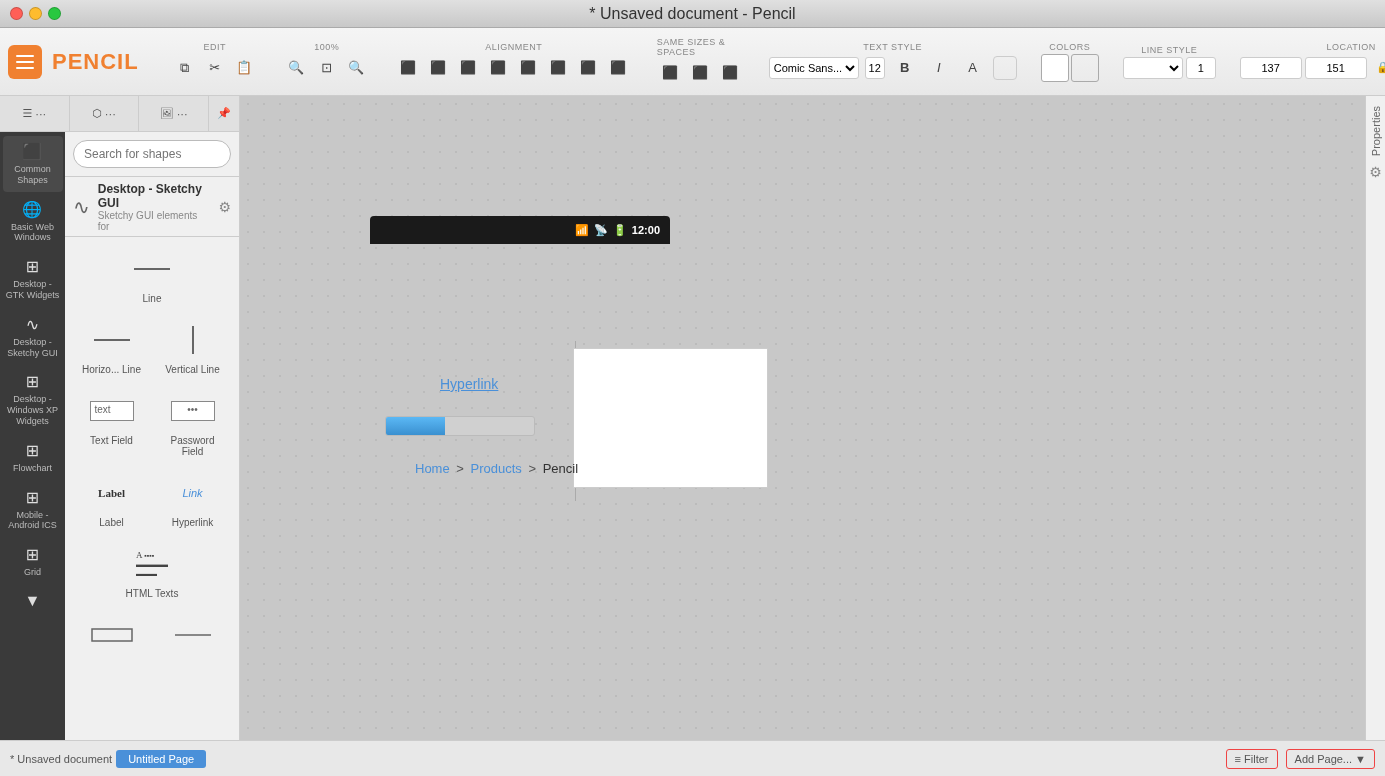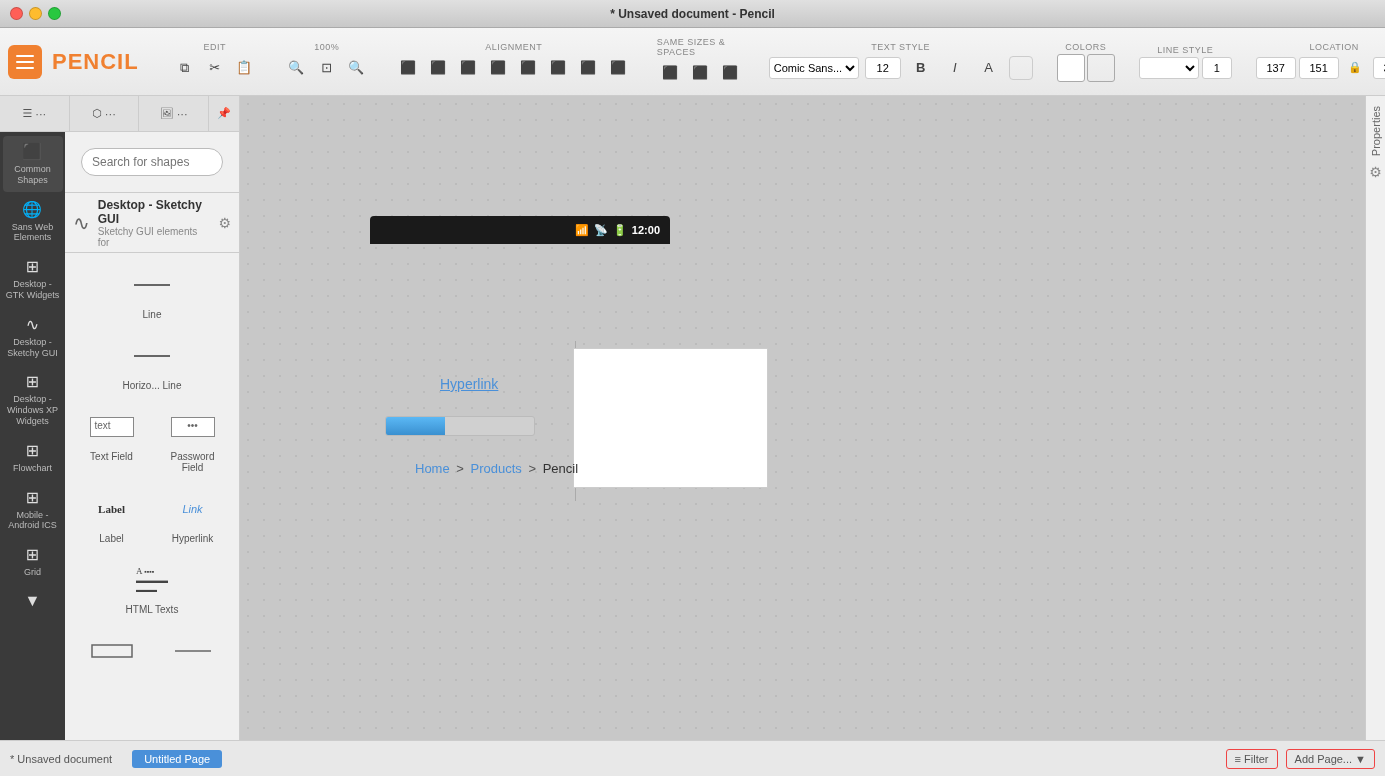--- a/index.html
+++ b/index.html
@@ -23,23 +23,23 @@
     }
     .tb-btn {
       width: 13px; height: 13px;
       border-radius: 50%;
       border: 1px solid rgba(0,0,0,0.2);
     }
     .tb-btn.close { background: #ff5f57; }
     .tb-btn.minimize { background: #febc2e; }
     .tb-btn.maximize { background: #28c840; }
     .title-bar-text {
-      font-size: 12px;
+      font-size: 16px;
       color: #333;
-      font-weight: 700;
+      font-weight: 400;
     }
 
     
     .main-toolbar {
       height: 68px;
       background: linear-gradient(to bottom, #f5f5f5, #e8e8e8);
       border-bottom: 1px solid #ccc;
       display: flex;
       align-items: center;
       padding: 0 8px;
@@ -95,38 +95,38 @@
       font-size: 13px;
       color: #444;
     }
     .toolbar-divider {
       width: 1px;
       height: 40px;
       background: #ccc;
       margin: 0 4px;
     }
     .toolbar-input {
-      width: 40px;
+      width: 62px;
       height: 22px;
       border: 1px solid #ccc;
       border-radius: 3px;
       text-align: center;
       font-size: 11px;
       background: white;
     }
     .toolbar-combo {
       width: 90px;
       height: 22px;
       border: 1px solid #ccc;
       border-radius: 3px;
       font-size: 11px;
       background: white;
     }
     .toolbar-font-size {
-      width: 36px;
+      width: 20px;
       height: 22px;
       border: 1px solid #ccc;
       border-radius: 3px;
       text-align: center;
       font-size: 11px;
       background: white;
     }
     .color-box {
       width: 28px; height: 28px;
       border: 1px solid #aaa;
@@ -177,21 +177,21 @@
       background: transparent;
       border-top: none;
       border-bottom: none;
       border-left: none;
     }
     .left-icon-bar-btn:last-child { border-right: none; }
     .left-icon-bar-btn.pin { flex: 0 0 30px; }
 
     
     .search-container {
-      padding: 16px;
+      padding: 8px;
       border-bottom: 1px solid #ccc;
     }
     .search-input {
       width: 100%;
       height: 28px;
       border: 1px solid #bbb;
       border-radius: 14px;
       padding: 0 10px;
       font-size: 12px;
       background: white;
@@ -326,21 +326,21 @@
     }
 
     
     .status-bar {
       height: 36px;
       background: #e8e8e8;
       border-top: 1px solid #ccc;
       display: flex;
       align-items: center;
       padding: 0 10px;
-      gap: 20px;
+      gap: 4px;
     }
     .status-tab {
       display: flex;
       align-items: center;
       gap: 4px;
       font-size: 11px;
       color: #555;
       cursor: pointer;
     }
     .status-tab-active {
@@ -633,21 +633,21 @@
 
     <div class="left-content">
 
       <div class="left-cat-nav">
         <div class="cat-item active">
           <span class="cat-item-icon">⬛</span>
           <span class="cat-item-label">Common Shapes</span>
         </div>
         <div class="cat-item">
           <span class="cat-item-icon">🌐</span>
-          <span class="cat-item-label">Sans Web Elements</span>
+          <span class="cat-item-label">Basic Web Windows</span>
         </div>
         <div class="cat-item">
           <span class="cat-item-icon">⊞</span>
           <span class="cat-item-label">Desktop - GTK Widgets</span>
         </div>
         <div class="cat-item">
           <span class="cat-item-icon">∿</span>
           <span class="cat-item-label">Desktop - Sketchy GUI</span>
         </div>
         <div class="cat-item">
@@ -700,20 +700,28 @@
           </div>
 
           <div class="shapes-row">
             <div class="shape-item">
               <div class="shape-item-icon">
                 <svg width="44" height="36">
                   <line x1="4" y1="18" x2="40" y2="18" stroke="#666" stroke-width="2"></line>
                 </svg>
               </div>
               <span class="shape-item-label">Horizo... Line</span>
+            </div>
+            <div class="shape-item">
+              <div class="shape-item-icon">
+                <svg width="44" height="36">
+                  <line x1="22" y1="4" x2="22" y2="32" stroke="#666" stroke-width="2"></line>
+                </svg>
+              </div>
+              <span class="shape-item-label">Vertical Line</span>
             </div>
           </div>
 
           <div class="shapes-row">
             <div class="shape-item">
               <div class="shape-item-icon">
                 <div class="shape-text-field-preview">text</div>
               </div>
               <span class="shape-item-label">Text Field</span>
             </div>

